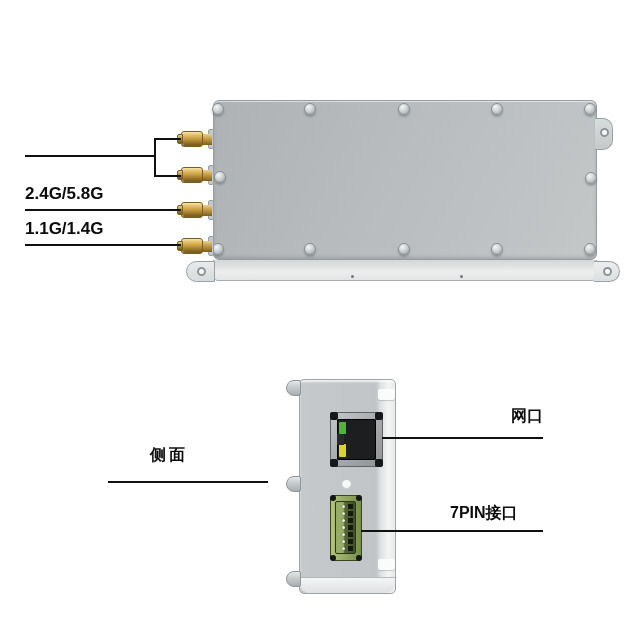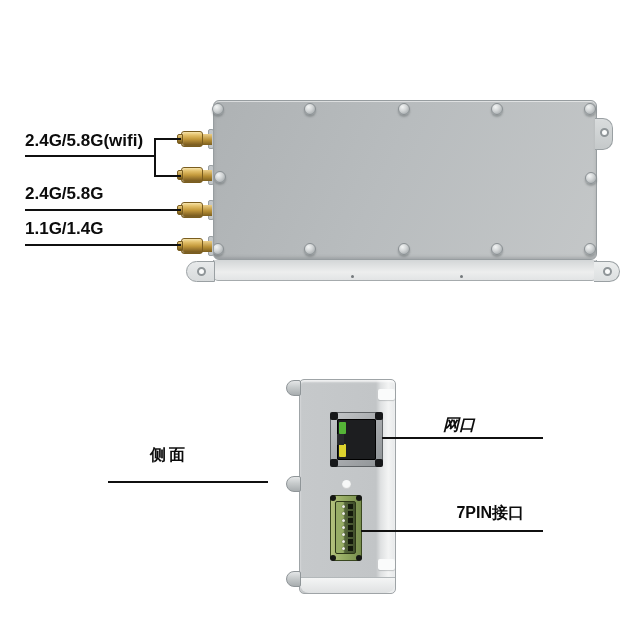--- a/index.html
+++ b/index.html
@@ -152,21 +152,20 @@
         <i class="tip"></i>
     </div>
     <div class="sma" style="top:238px;">
       <i class="mount"></i>
         <i class="shaft"></i>
         <i class="nut"></i>
         <i class="tip"></i>
     </div>
   </div>
 
-  <div class="callout l" style="left:25px;top:132px;">2.4G/5.8G(wifi)</div>
   <div class="aline" style="left:25px;top:155px;width:129px;"></div>
   <div class="aline" style="left:154px;top:138px;width:27px;"></div>
   <div class="aline v" style="left:154px;top:138px;height:39px;"></div>
   <div class="aline" style="left:154px;top:175px;width:27px;"></div>
 
   <div class="callout l" style="left:25px;top:185px;">2.4G/5.8G</div>
   <div class="aline" style="left:25px;top:209px;width:156px;"></div>
 
   <div class="callout l" style="left:25px;top:220px;">1.1G/1.4G</div>
   <div class="aline" style="left:25px;top:244px;width:156px;"></div>
@@ -228,19 +227,19 @@
             <i class="dot"></i>
             <i class="tooth"></i>
           </div>
       </div>
     </div>
   </div>
 
   <div class="callout r" style="left:150px;top:446px;width:64px;letter-spacing:3px;">侧面</div>
   <div class="aline" style="left:108px;top:481px;width:160px;"></div>
 
-  <div class="callout r" style="left:443px;top:416px;width:100px;text-align:left;font-style:italic;">网口</div>
+  <div class="callout r" style="left:443px;top:407px;width:100px;text-align:right;">网口</div>
   <div class="aline" style="left:382px;top:437px;width:161px;"></div>
 
-  <div class="callout r" style="left:414px;top:504px;width:110px;text-align:right;">7PIN接口</div>
+  <div class="callout r" style="left:450px;top:504px;width:110px;text-align:left;">7PIN接口</div>
   <div class="aline" style="left:361px;top:530px;width:182px;"></div>
 
 </div>
 
 </body></html>

